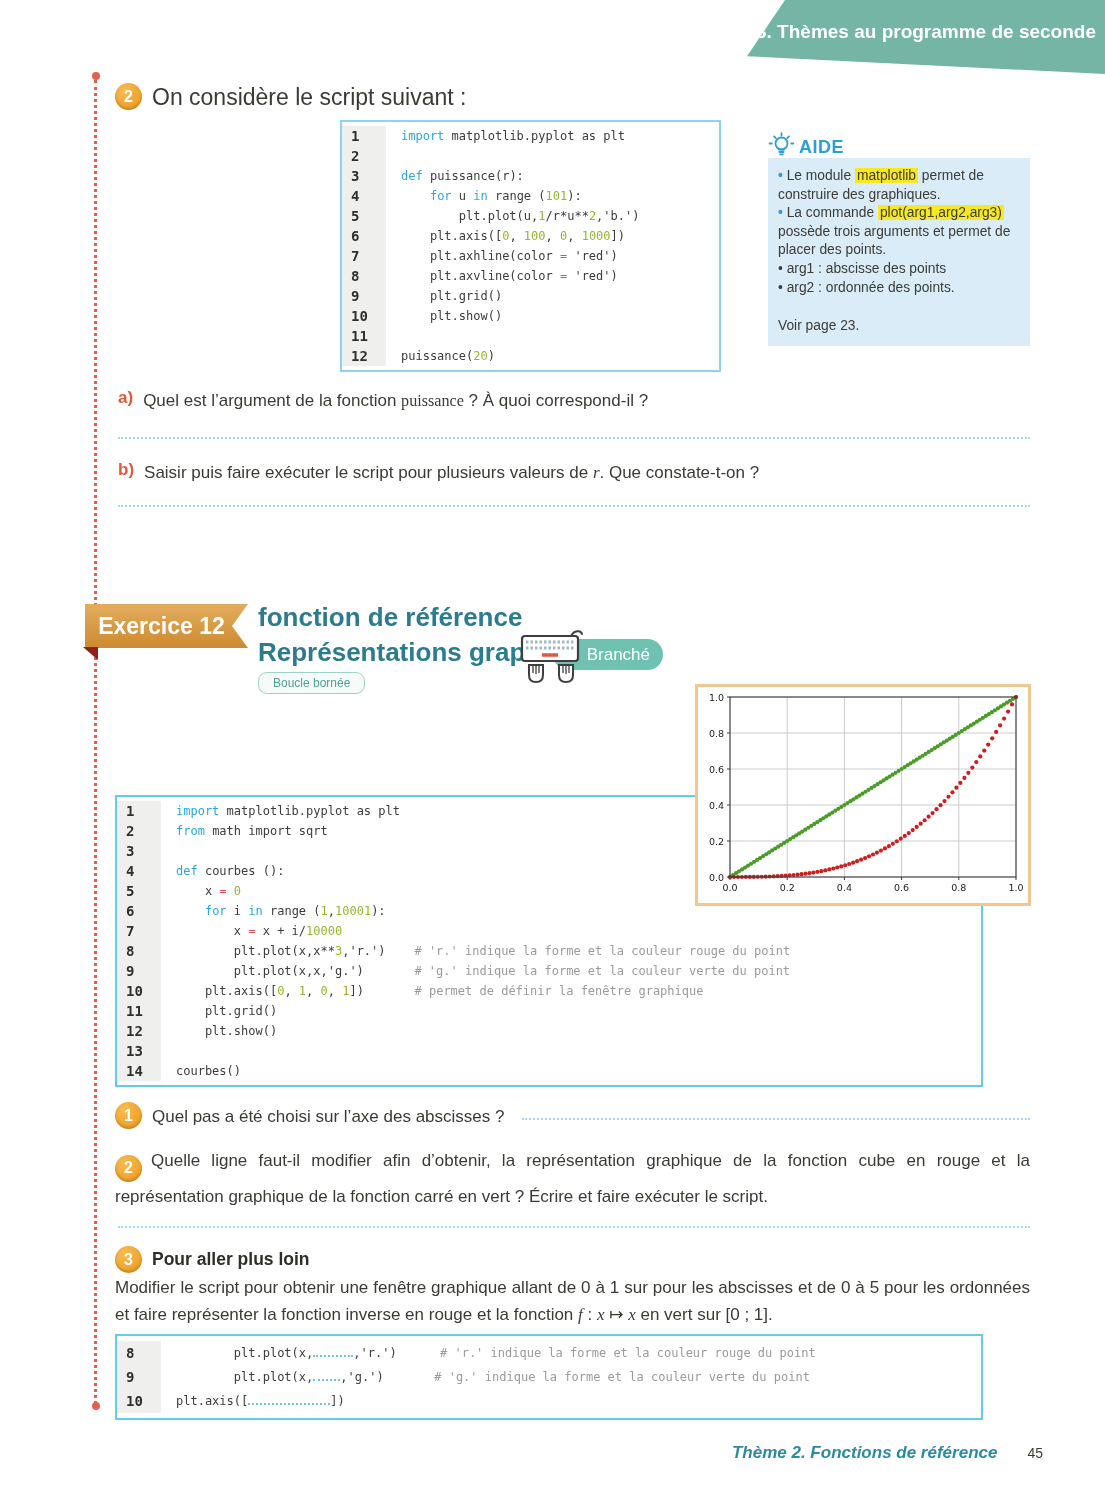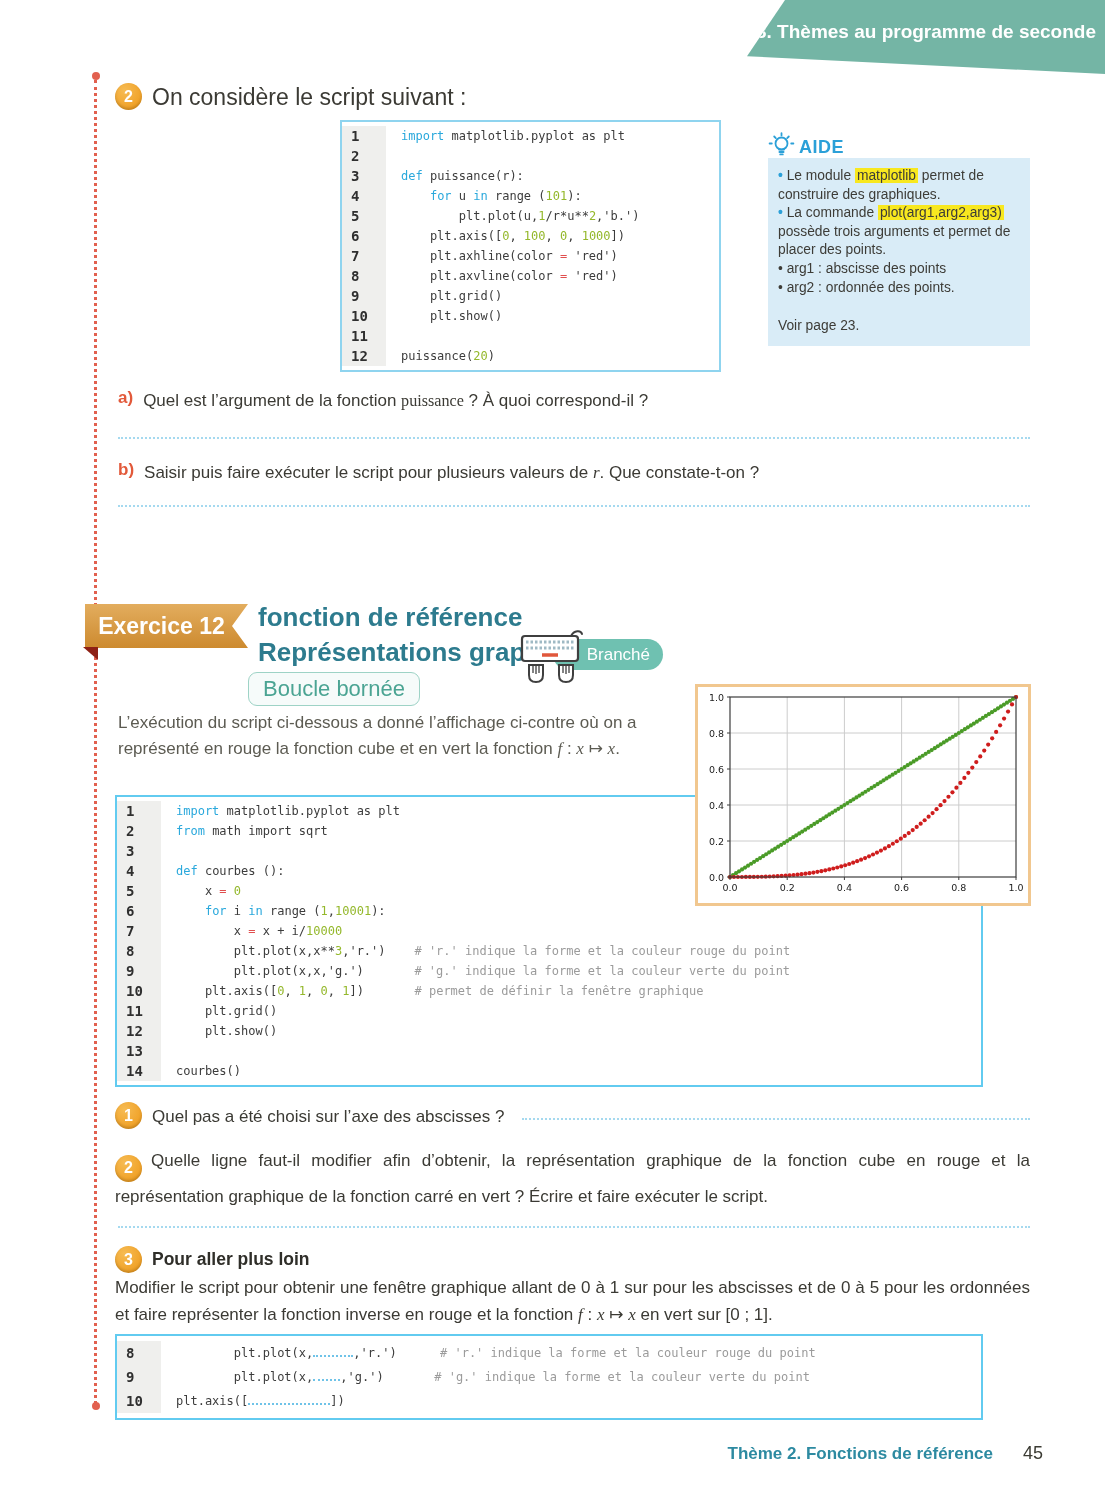--- a/index.html
+++ b/index.html
@@ -59,38 +59,38 @@
       background:linear-gradient(180deg,#e3ad5e,#cd8a2f);
       clip-path:polygon(0 0,100% 0,calc(100% - 16px) 50%,100% 100%,0 100%);
       color:#fff;font-weight:bold;font-size:23px;display:flex;align-items:center;justify-content:center;
       padding-right:10px;box-sizing:border-box;}
   .ribbon-fold{position:absolute;left:83px;top:647px;width:15px;height:13px;background:#8e2015;
       clip-path:polygon(0 0,100% 0,100% 100%);}
   .ex-title{position:absolute;left:258px;top:600px;color:#2d7b8e;font-weight:bold;font-size:26px;line-height:35px;}
   .mode-pill{position:absolute;left:553px;top:639px;height:31px;width:110px;background:#6fc1b1;border-radius:16px;
       color:#fff;font-size:17px;display:flex;align-items:center;justify-content:flex-end;padding-right:13px;box-sizing:border-box;}
   .kbd-icon{position:absolute;left:519px;top:628px;z-index:3;}
-  .tag-pill{position:absolute;left:248px;top:672px;border:1.6px solid #9ed3c6;background:#f6fbfa;color:#4ba493;
-      font-size:22px;border-radius:9px;padding:3px 14px;}
+  .tag-pill{position:absolute;left:258px;top:672px;border:1.6px solid #9ed3c6;background:#f6fbfa;color:#4ba493;
+      font-size:12px;border-radius:9px;padding:3px 14px;}
 
   .intro-text{position:absolute;left:118px;top:710px;width:574px;font-size:17px;line-height:25.5px;color:#5c5b52;}
 
   
   .chart-frame{position:absolute;left:695px;top:684px;width:336px;height:222px;border:3px solid #f1c78f;
       background:#fff;box-sizing:border-box;z-index:5;}
 
   
   .just{position:absolute;text-align:justify;font-size:17px;line-height:30px;color:#3b3a34;}
   .dotfill{flex:1;border-bottom:2px dotted #a5d9ef;height:16px;margin-left:8px;}
   .q3-title{font-weight:bold;font-size:17.5px;color:#2f2e29;padding-top:3px;}
 
   
   .footer{position:absolute;top:1443px;right:62px;display:flex;align-items:baseline;gap:30px;}
-  .footer-theme{color:#2d8aa1;font-weight:bold;font-size:17px;}
-  .footer-page{color:#3b3b33;font-size:18px;}
+  .footer-theme{color:#2d8aa1;font-weight:bold;font-size:17px;font-style:italic;}
+  .footer-page{color:#3b3b33;font-size:14px;}
 </style>
 </head>
 <body>
 
 <div class="page">
 
   <div class="header-tab">
     <span>3. Thèmes au programme de seconde</span>
   </div>
 
@@ -213,21 +213,20 @@
           <line x1="17" y1="37" x2="17" y2="46"></line>
           <line x1="20" y1="37" x2="20" y2="45"></line>
         <line x1="44" y1="37" x2="44" y2="45"></line>
           <line x1="47" y1="37" x2="47" y2="46"></line>
           <line x1="50" y1="37" x2="50" y2="45"></line>
       </g>
     </svg>
   </div>
   <div class="tag-pill">Boucle bornée</div>
 
-  <div class="intro-text"><span class="sg-t">L’exécution du script ci-dessous a donné l’affichage ci-contre où on a représenté en rouge la fonction cube et en vert la fonction </span><span class="sg-i">f</span><span class="sg-t"> : </span><span class="sg-i">x</span><span class="sg-t"> ↦ </span><span class="sg-i">x</span><span class="sg-t">.</span></div>
 
   <div class="chart-frame">
     <div id="chart-holder"><svg width="330" height="214">
           <line x1="89.2" y1="10" x2="89.2" y2="190" stroke="#cccccc" stroke-width="1"></line>
           <line x1="146.4" y1="10" x2="146.4" y2="190" stroke="#cccccc" stroke-width="1"></line>
           <line x1="203.6" y1="10" x2="203.6" y2="190" stroke="#cccccc" stroke-width="1"></line>
           <line x1="260.8" y1="10" x2="260.8" y2="190" stroke="#cccccc" stroke-width="1"></line>
           <line x1="32" y1="154" x2="318" y2="154" stroke="#cccccc" stroke-width="1"></line>
           <line x1="32" y1="118" x2="318" y2="118" stroke="#cccccc" stroke-width="1"></line>
           <line x1="32" y1="82" x2="318" y2="82" stroke="#cccccc" stroke-width="1"></line>

